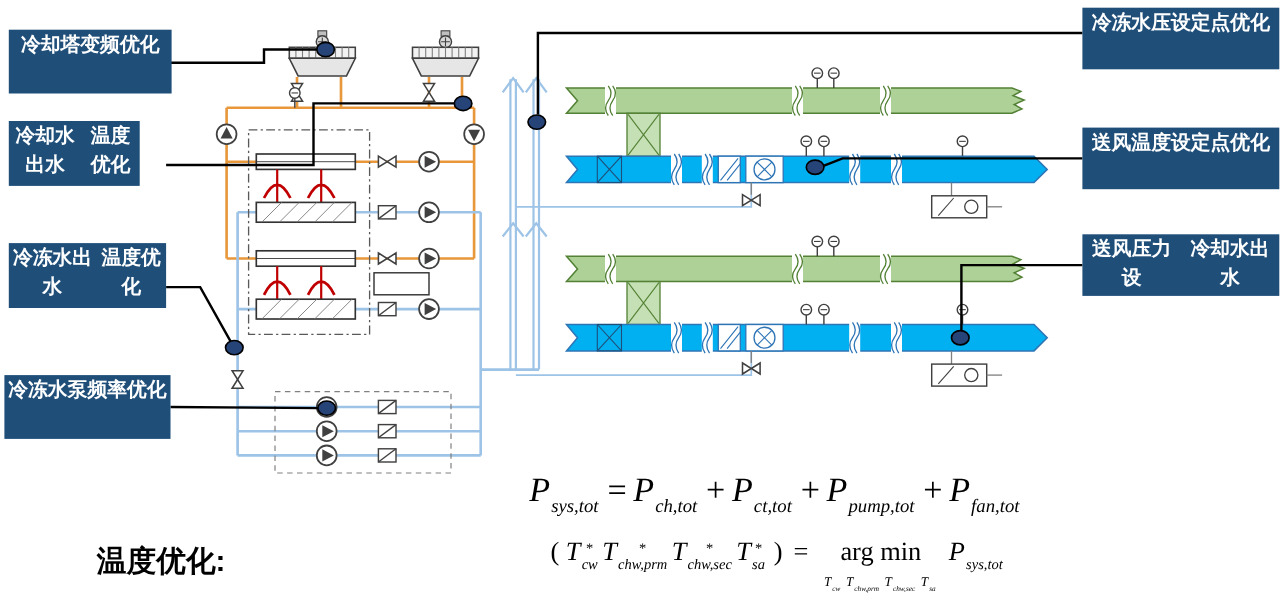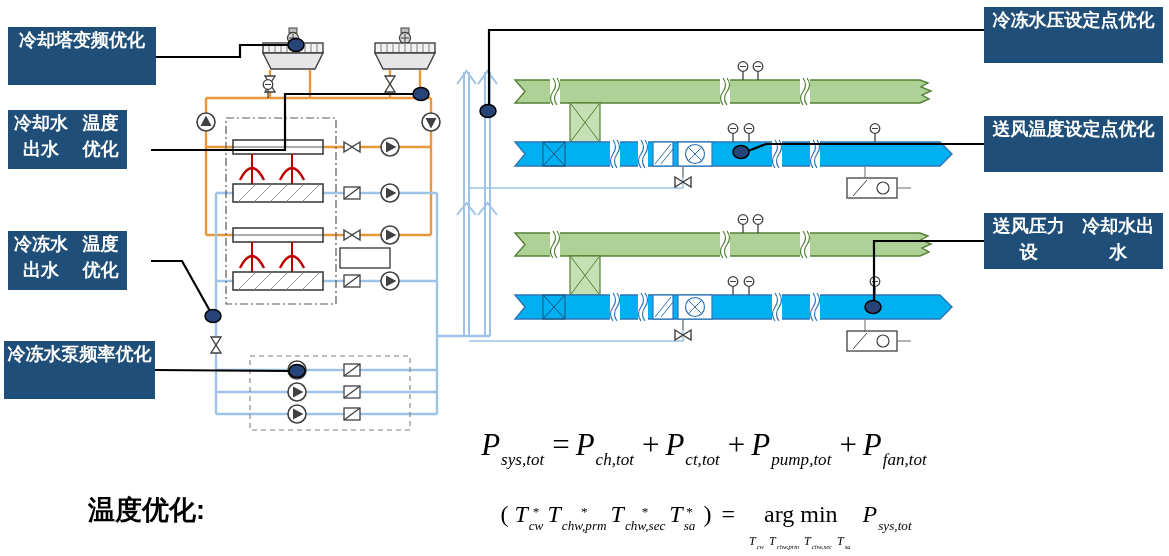--- a/index.html
+++ b/index.html
@@ -7,38 +7,38 @@
   body{font-family:"Liberation Sans","DejaVu Sans",sans-serif}
   .stage{position:relative;width:1169px;height:556px;background:#fff;overflow:hidden}
   svg.diagram{position:absolute;left:0;top:0}
 
   
   .lbl{position:absolute;background:#1F4E79;color:#fff;font-weight:700;font-size:18px;
        line-height:1.45;text-align:center;display:flex;justify-content:center;
        font-family:"Liberation Sans","DejaVu Sans",sans-serif;z-index:3}
   .lbl1{left:8px;top:27px;width:148px;height:58px}
   .lbl2{left:8px;top:110px;width:119px;height:59px}
-  .lbl3{left:8px;top:231px;width:119px;height:59px}
+  .lbl3{left:8px;top:221px;width:143px;height:59px}
   .lbl4{left:4px;top:341px;width:151px;height:58px}
   .lbl5{left:984px;top:7px;width:179px;height:56px}
   .lbl6{left:984px;top:116px;width:179px;height:56px}
   .lbl7{left:984px;top:213px;width:179px;height:56px}
 
   
   .formula{position:absolute;color:#000;font-family:"Liberation Serif","DejaVu Serif",serif;line-height:1.6;z-index:2}
   .f1{left:360px;top:420px;width:690px;font-size:31px;text-align:center}
   .f2{left:360px;top:483px;width:690px;font-size:24px;text-align:center}
   .op{font-style:normal;padding:0 5px}
   .mvar{display:inline-flex;align-items:baseline;white-space:nowrap;margin:0 1px}
   .mb{font-style:italic}
   .ss{display:inline-flex;flex-direction:column;align-items:center;font-size:0.55em;
       line-height:1.05;transform:translateY(-0.45em);margin:0 2px 0 1px}
   .sp{min-height:1em;font-style:normal}
   .sb{font-style:italic}
-  .munder{display:inline-flex;flex-direction:column;align-items:center;margin:12px 8px}
+  .munder{display:inline-flex;flex-direction:column;align-items:center;margin:0 8px}
   .mop{font-style:normal}
   .urow{font-size:0.5em;line-height:1;display:inline-flex;gap:1px;margin-top:2px}
   .objective{position:absolute;left:88px;top:492px;font-size:27px;font-weight:700;color:#000;
              font-family:"Liberation Sans","DejaVu Sans",sans-serif;z-index:2}
 </style>
 </head>
 <body>
 
 <div class="stage">
 

